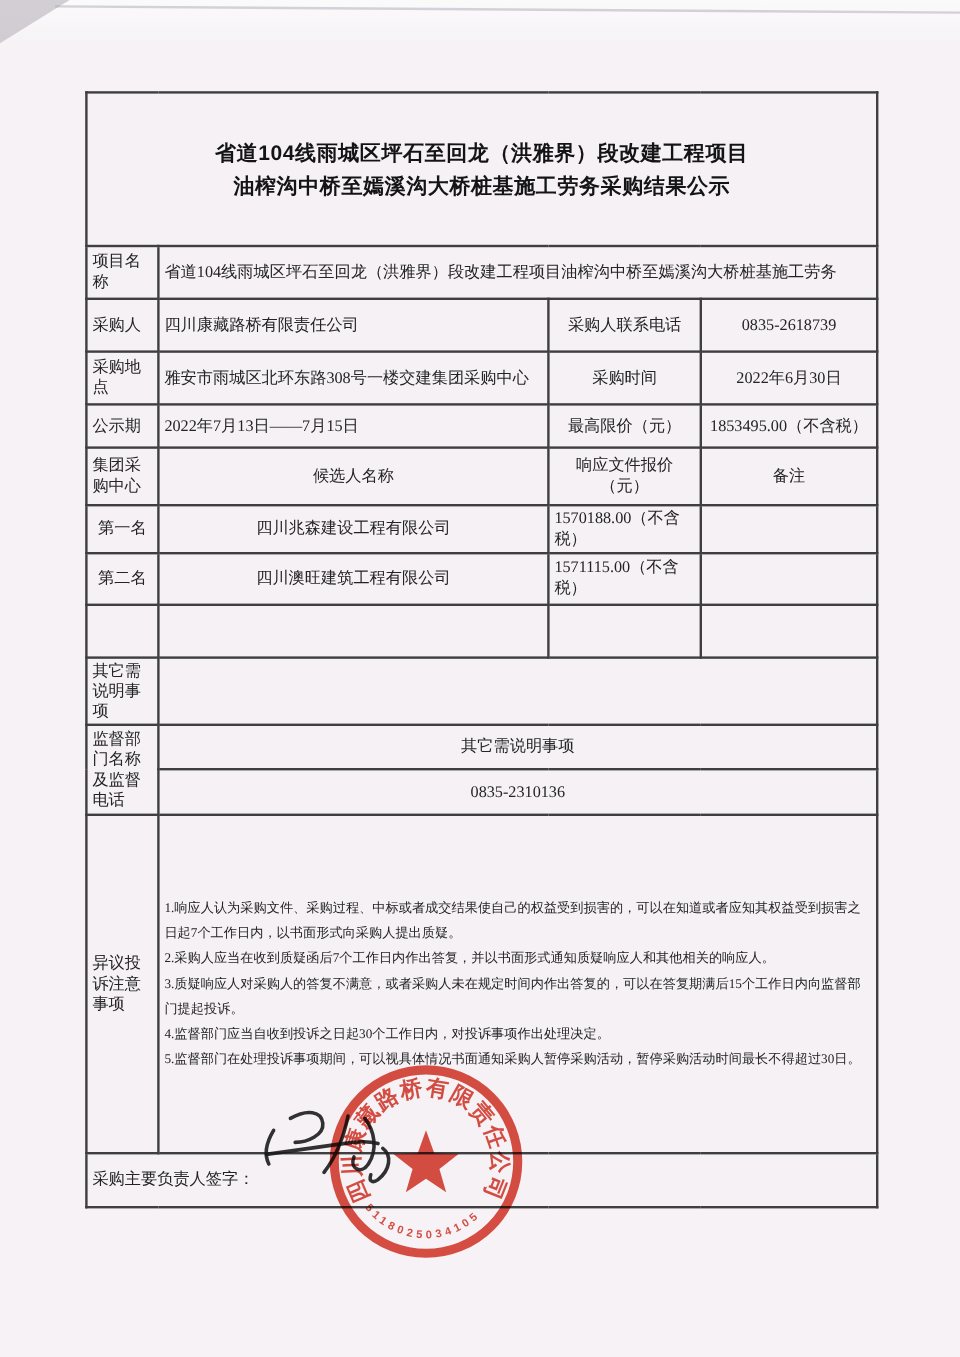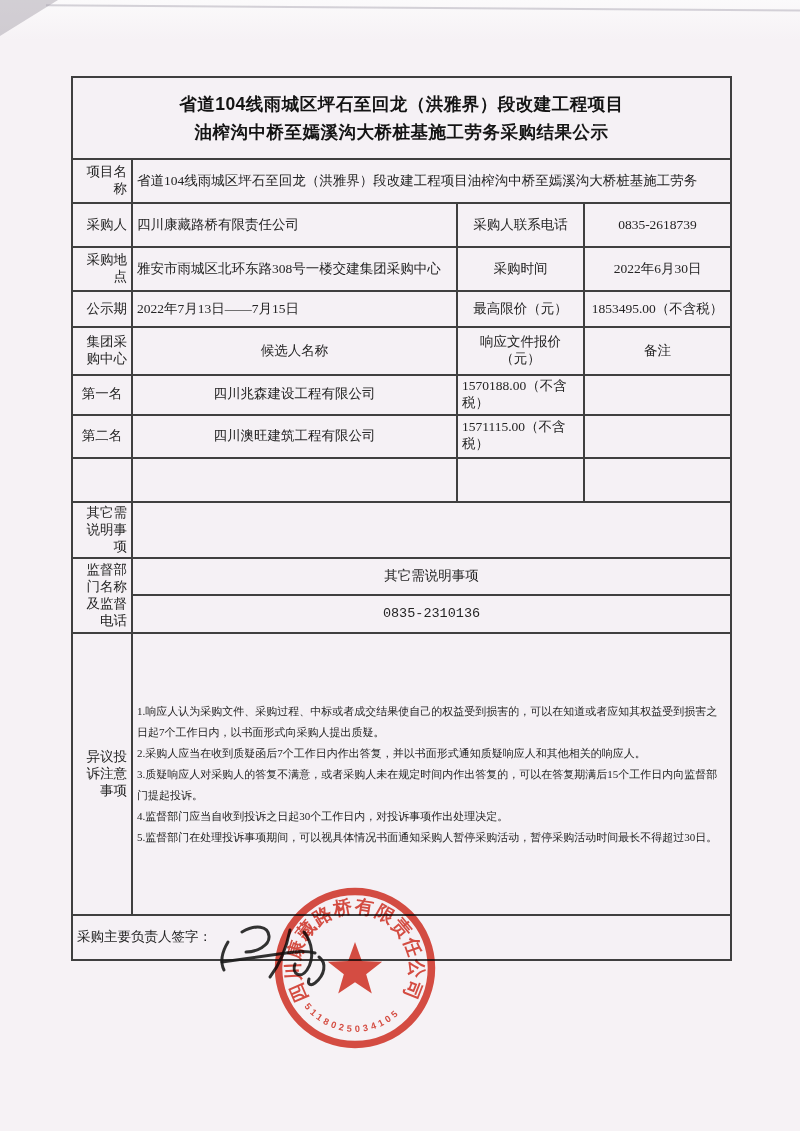--- a/index.html
+++ b/index.html
@@ -29,32 +29,32 @@
     position:absolute; left:71px; top:76px;
     width:659px; table-layout:fixed; border-collapse:collapse;
     background: rgba(246,240,245,.4);
   }
   table.doc td {
     border:2px solid #3f3f3f;
     font-size:13.5px; line-height:1.25; color:#242424;
     vertical-align:middle; padding:2px 4px;
     overflow:hidden;
   }
-  .h-title { height:82px; } .h44 { height:44px; } .h36 { height:36px;border-radius:15px; }
+  .h-title { height:128px; } .h44 { height:44px; } .h36 { height:36px;border-radius:15px; }
   .h48 { height:48px; } .h40 { height:28px; } .h43 { height:43px; }
   .h-empty { height:44px; } .h35 { height:35px; } .h37 { height:37px;padding-left:16px; }
-  .h38 { height:38px;font-family:Liberation Mono, monospace; } .h282 { height:282px; } .h45 { height:45px; }
+  .h38 { height:38px; } .h282 { height:282px; } .h45 { height:45px; }
 
   td.title-cell { text-align:center; vertical-align:middle; }
   .title-line {
     font-family:"Liberation Sans","DejaVu Sans",sans-serif;
     font-weight:bold; font-size:17.5px; line-height:28px;
     letter-spacing:.5px; color:#141414;
   }
-  td.lbl { text-align:right; padding:2px 3px; }
+  td.lbl { text-align:left; padding:2px 3px; }
   td.rank { text-align:center; }
   td.val { text-align:left; padding:2px 6px; }
   td.val-nowrap { text-align:left; padding:2px 5px; white-space:nowrap; font-size:13px; }
   td.ctr { text-align:center; }
   td.bid { text-align:left; padding:2px 6px; font-size:11.5px; }
   td.money { text-align:center; font-size:12px; }
   td.notes-cell { vertical-align:middle; padding:4px 10px; }
   .note-line { font-size:11px; line-height:21px; text-align:left; }
   td.sig-cell { text-align:left; padding:2px 6px; font-size:13.5px; vertical-align:middle; }
 

